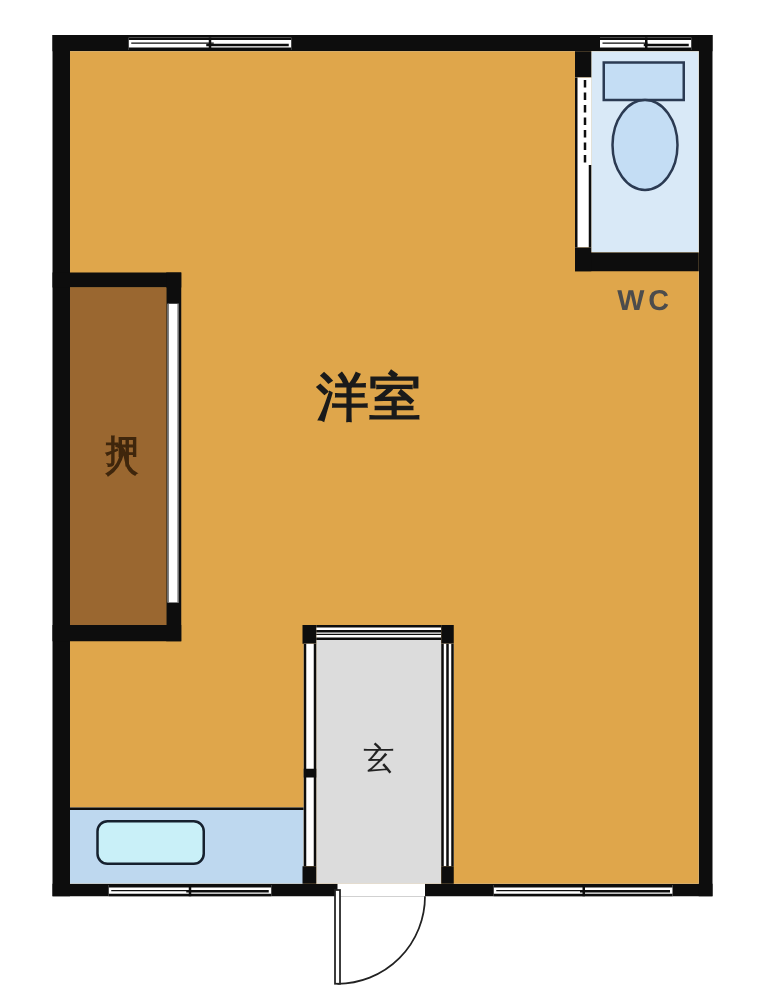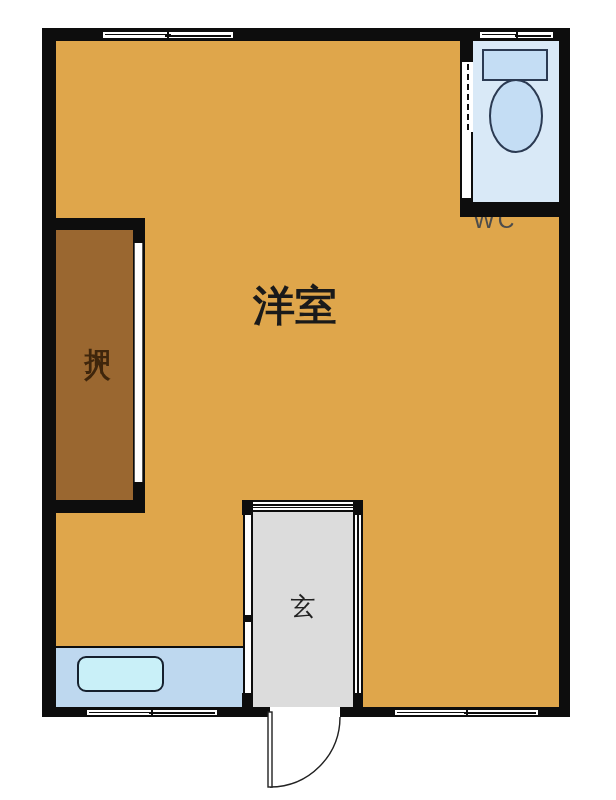--- a/index.html
+++ b/index.html
@@ -34,21 +34,21 @@
   .hstrip3::after{content:"";position:absolute;left:0;right:0;top:60%;height:1.5px;background:var(--wall);}
 
   
   .dashed-door{background:#fff;border-left:2px solid var(--wall);}
   .dashed-door::before{content:"";position:absolute;left:calc(50% - 1px);top:2px;bottom:2px;width:0;
         border-left:2px dashed var(--wall);}
 
   .label-main{color:var(--label-dark);font-size:42px;line-height:51px;font-weight:700;white-space:nowrap;}
   .label-closet{color:var(--closet-text);font-size:26px;font-weight:600;writing-mode:vertical-rl;
         text-orientation:upright;letter-spacing:5px;}
-  .label-wc{color:var(--wc-text);font-size:23px;font-weight:400;letter-spacing:3px;}
+  .label-wc{color:var(--wc-text);font-size:23px;font-weight:700;letter-spacing:3px;text-align:center;margin-top:20px;}
   .label-genkan{color:#222;font-size:25px;font-weight:500;text-align:center;}
   svg{display:block;}
 </style>
 </head>
 <body>
 
 <div class="plan">
 
   <div class="abs wall" style="left:42px;top:28px;width:528px;height:13px;"></div>
   <div class="abs wall" style="left:42px;top:707px;width:528px;height:10px;"></div>
@@ -106,17 +106,17 @@
   <div class="abs win-h" style="left:395px;top:708px;width:143px;height:9px;">
       <span class="tick"></span>
     </div>
 
   <div class="abs" style="left:270px;top:707px;width:70px;height:10px;background:#fff;"></div>
   <svg class="abs" style="left:260px;top:705px;" width="90" height="95" viewBox="0 0 90 95">
     <path d="M 80 12 A 70 70 0 0 1 10 82" fill="none" stroke="#222" stroke-width="1.4"></path>
     <rect x="8" y="7" width="4" height="75" fill="#ffffff" stroke="#222" stroke-width="1.4"></rect>
   </svg>
 
-  <div class="abs label-main" style="left:253px;top:280px;">
+  <div class="abs label-main" style="left:253px;top:292px;">
     <div>洋室</div>
   </div>
 
 </div>
 
 </body></html>

